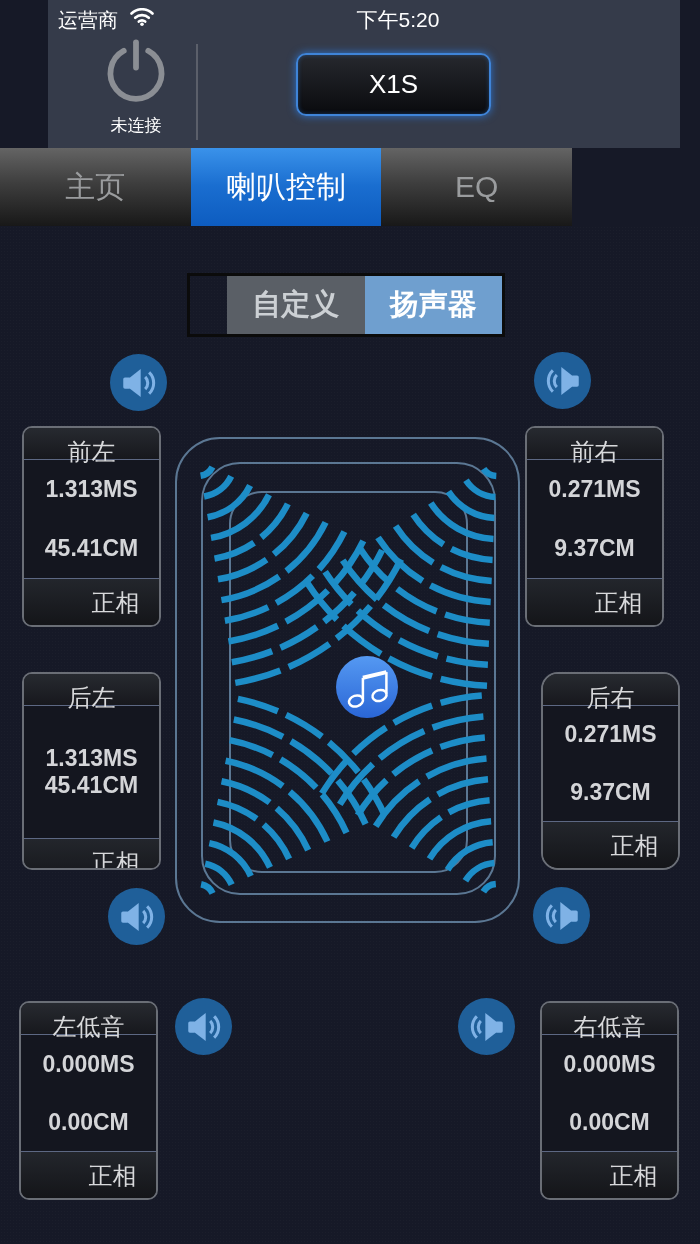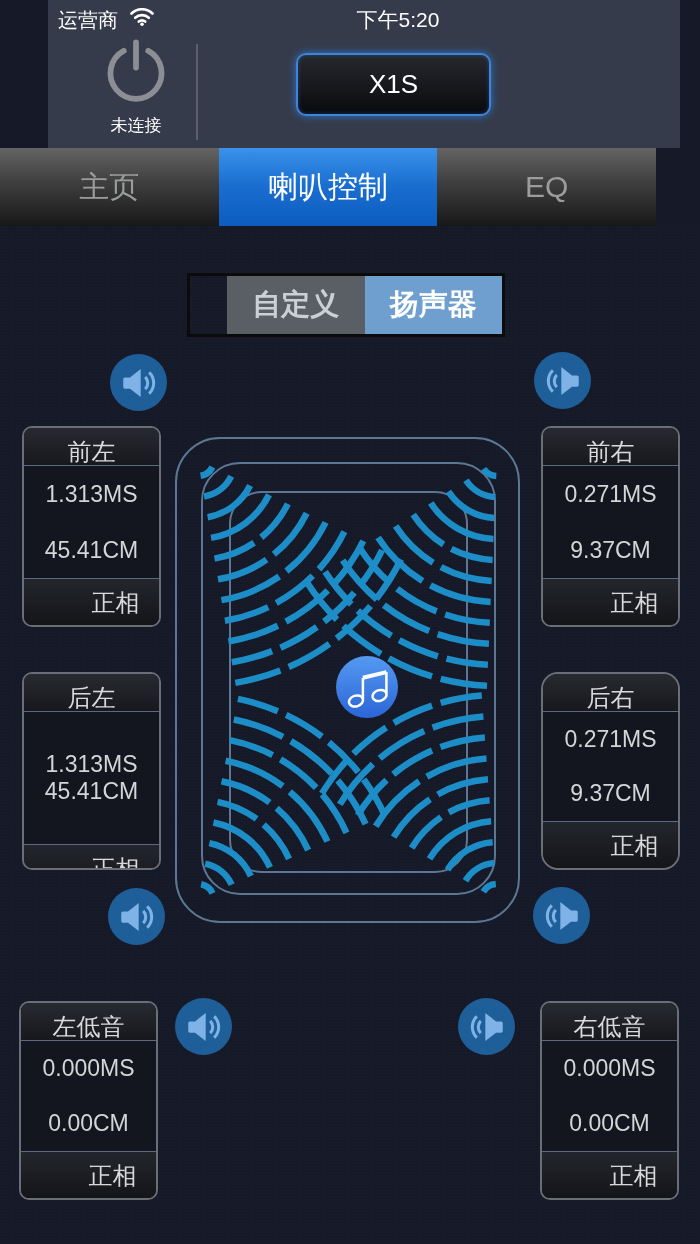--- a/index.html
+++ b/index.html
@@ -20,49 +20,49 @@
   .power-wrap { position:absolute; left:47px; top:36px; width:82px; text-align:center; }
   .power-label { margin-top:2px; color:#ffffff; font-size:17px; }
   .vdivider { position:absolute; left:148px; top:44px; width:2px; height:96px; background:#5b5f6a; }
   .devbtn { position:absolute; left:248px; top:53px; width:195px; height:63px;
             background:linear-gradient(180deg,#26282e,#0a0b0e);
             border:2px solid #3f84d8; border-radius:10px;
             box-shadow:0 0 8px rgba(45,125,225,.85), inset 0 0 4px rgba(45,125,225,.4);
             color:#fff; font-size:26px; display:flex; align-items:center; justify-content:center; }
 
   
-  .tabbar { position:absolute; left:0; top:148px; width:656px; height:78px; display:flex;
+  .tabbar { position:absolute; left:0; top:148px; width:572px; height:78px; display:flex;
             background:linear-gradient(180deg,#646464,#3e3e3e 45%,#181818); }
   .tab { flex:1; display:flex; align-items:center; justify-content:center;
          font-size:30px; color:#9a9c9e; }
   .tab.active { background:linear-gradient(180deg,#3a92ea,#1a6ed0 48%,#0d5cc0); color:#fff; }
 
   
   .content { position:absolute; left:0; top:226px; width:700px; height:1018px;
              background-image:radial-gradient(rgba(255,255,255,.02) 1px, transparent 1px);
              background-size:3px 3px; }
 
   .segment { position:absolute; left:187px; top:47px; width:318px; height:64px;
              border:3px solid #0b0b0b; display:flex;padding-left:37px; }
   .seg-opt { flex:1; display:flex; align-items:center; justify-content:center;
              font-size:29px; font-weight:bold; }
   .seg-opt.custom { background:#5a5f66; color:#ccd0d4; }
   .seg-opt.active { background:#6f9fcf; color:#fff; }
 
   
   .spk { position:absolute; width:139px; border:2px solid #6a6e76; border-radius:10px;
          background:#14161f; display:flex; flex-direction:column; overflow:hidden; }
-  .spk-name { height:38px; line-height:47px; text-align:center; color:#d8d9db; font-size:24px;
+  .spk-name { height:32px; line-height:47px; text-align:center; color:#d8d9db; font-size:24px;
               background:linear-gradient(#272a30,#17181d); border-bottom:1px solid #5d6883; }
-  .spk-vals { flex:1; display:flex; flex-direction:column; justify-content:space-around; }
+  .spk-vals { flex:1; display:flex; flex-direction:column; justify-content:space-around;font-weight:bold; }
   .spk-val { text-align:center; color:#d4d5d8; font-size:23px; }
   .spk-phase { height:47px; line-height:47px; text-align:center; color:#d8d9db; font-size:24px;
                background:linear-gradient(#23262c,#141519); border-top:1px solid #5d6883;padding-left:48px; }
   .p-fl { left:22px;  top:200px; height:201px; }
-  .p-fr { left:541px; top:200px; height:201px; }
+  .p-fr { left:525px; top:200px; height:201px; }
   .p-rl { left:22px;  top:446px; height:198px;gap:39px; }
   .p-rr { left:541px; top:446px; height:198px;border-radius:17px; }
   .p-sl { left:19px;  top:775px; height:199px; }
   .p-sr { left:540px; top:775px; height:199px; }
 
   
   .vol { position:absolute; width:57px; height:57px; border-radius:50%; background:#1f5f99;
          display:flex; align-items:center; justify-content:center; }
   .vol svg { display:block; }
   .vol.flip svg { transform:scaleX(-1); }

